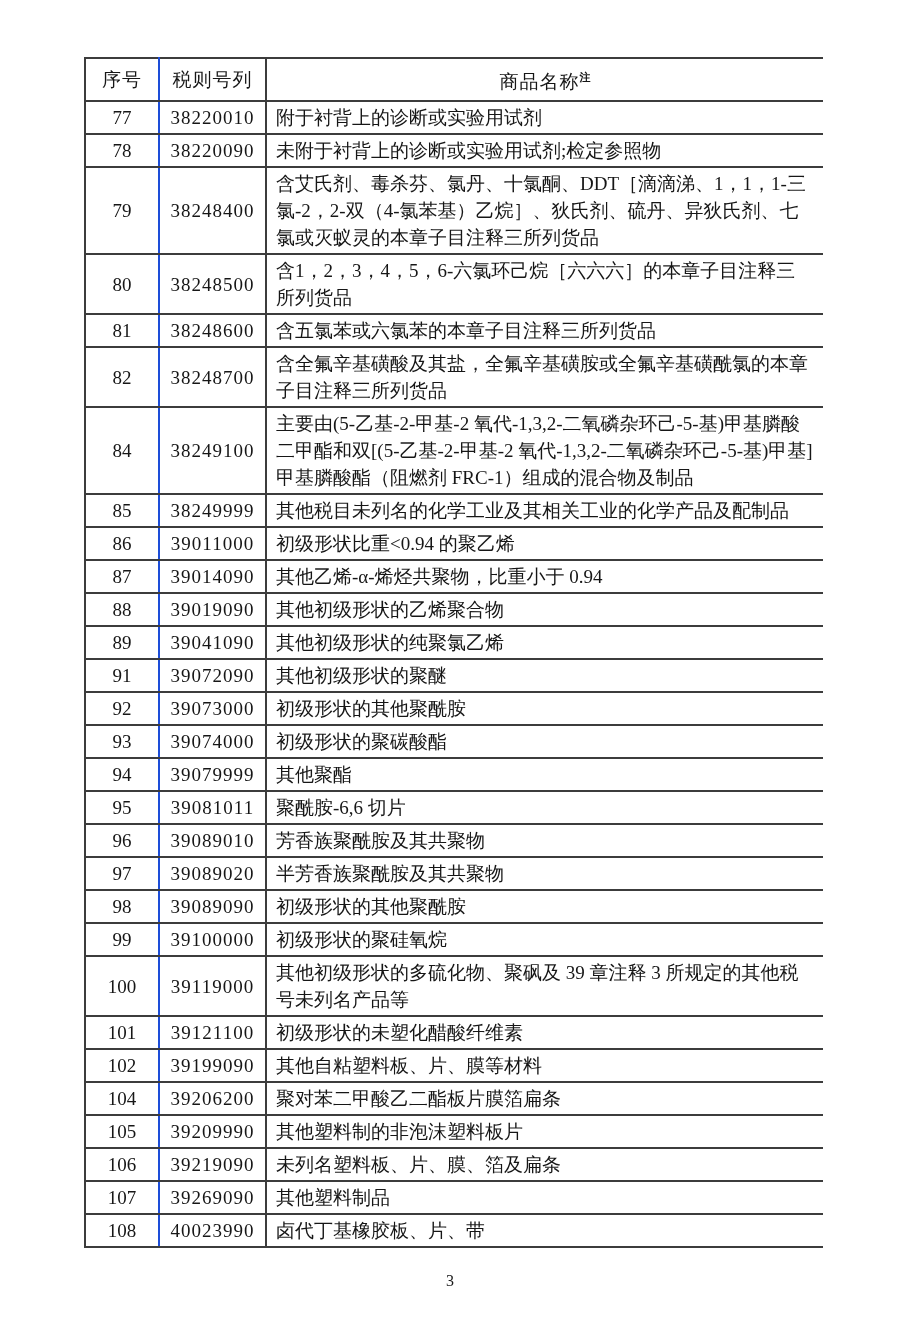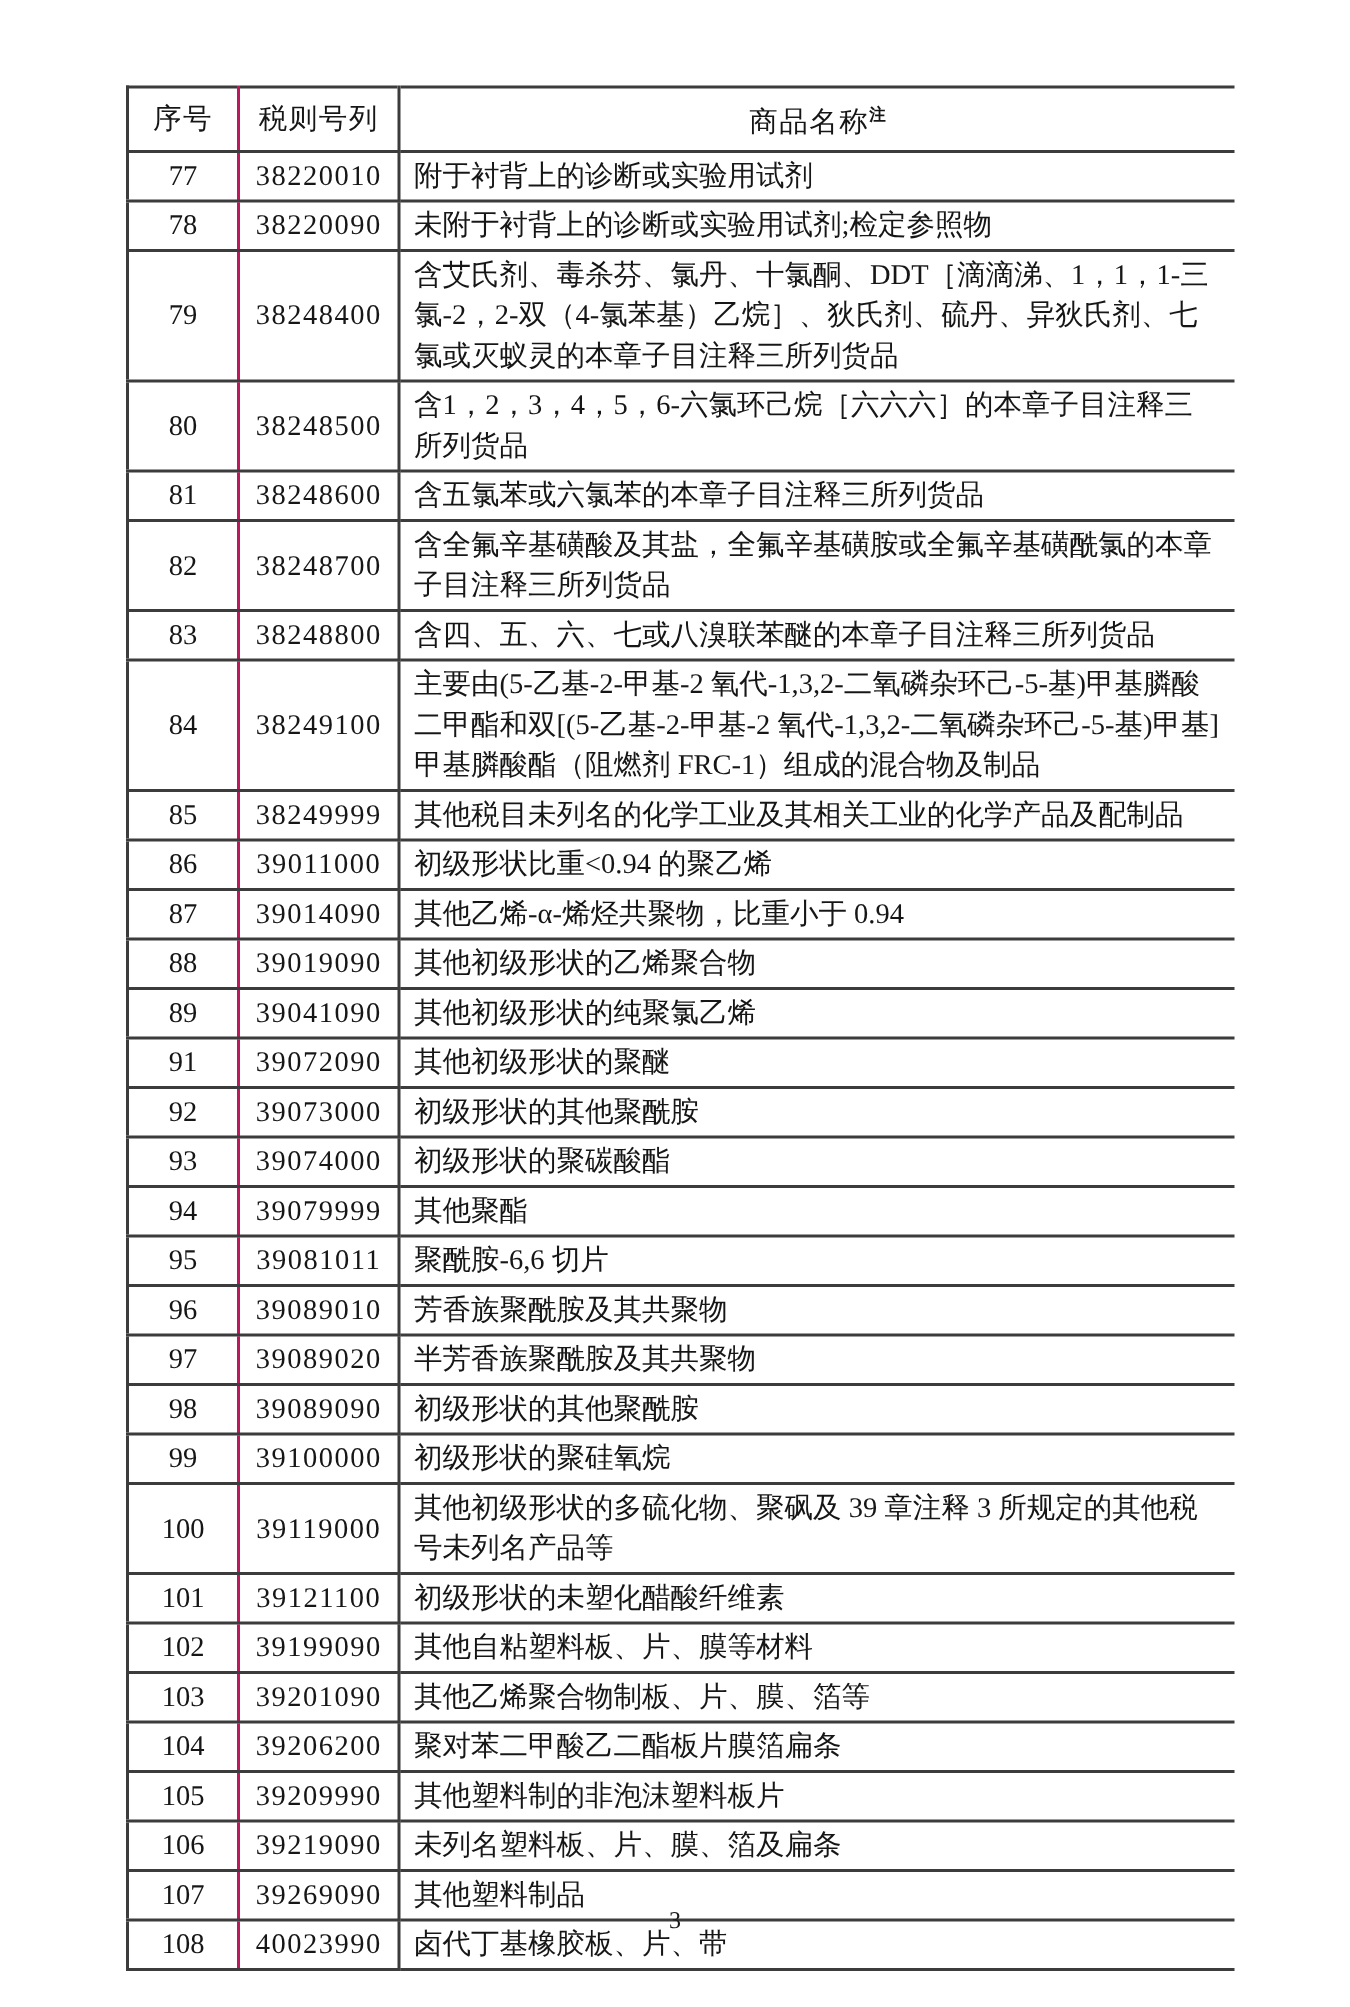--- a/index.html
+++ b/index.html
@@ -25,21 +25,21 @@
   }
   .doc-table th, .doc-table td {
     border-bottom: 2px solid #3c3c3c;
     font-size: 19px;
     line-height: 27px;
     vertical-align: middle;
     font-weight: normal;
   }
   .col-no {
     width: 74px;
-    border-right: 2px solid #be185d;
+    border-right: 2px solid #1d4ed8;
     text-align: center;
     padding: 2px 2px;
   }
   .col-code {
     width: 107px;
     border-right: 2px solid #3c3c3c;
     text-align: center;
     letter-spacing: 1px;
     padding: 2px 2px;
   }
@@ -115,25 +115,20 @@
       <td class="col-code">38248600</td>
       <td class="col-name">含五氯苯或六氯苯的本章子目注释三所列货品</td>
     </tr>
 
     <tr>
       <td class="col-no">82</td>
       <td class="col-code">38248700</td>
       <td class="col-name">含全氟辛基磺酸及其盐，全氟辛基磺胺或全氟辛基磺酰氯的本章子目注释三所列货品</td>
     </tr>
 
-    <tr>
-      <td class="col-no">83</td>
-      <td class="col-code">38248800</td>
-      <td class="col-name">含四、五、六、七或八溴联苯醚的本章子目注释三所列货品</td>
-    </tr>
 
     <tr>
       <td class="col-no">84</td>
       <td class="col-code">38249100</td>
       <td class="col-name">主要由(5-乙基-2-甲基-2 氧代-1,3,2-二氧磷杂环己-5-基)甲基膦酸二甲酯和双[(5-乙基-2-甲基-2 氧代-1,3,2-二氧磷杂环己-5-基)甲基]甲基膦酸酯（阻燃剂 FRC-1）组成的混合物及制品</td>
     </tr>
 
     <tr>
       <td class="col-no">85</td>
       <td class="col-code">38249999</td>
@@ -230,25 +225,20 @@
       <td class="col-code">39121100</td>
       <td class="col-name">初级形状的未塑化醋酸纤维素</td>
     </tr>
 
     <tr>
       <td class="col-no">102</td>
       <td class="col-code">39199090</td>
       <td class="col-name">其他自粘塑料板、片、膜等材料</td>
     </tr>
 
-    <tr>
-      <td class="col-no">103</td>
-      <td class="col-code">39201090</td>
-      <td class="col-name">其他乙烯聚合物制板、片、膜、箔等</td>
-    </tr>
 
     <tr>
       <td class="col-no">104</td>
       <td class="col-code">39206200</td>
       <td class="col-name">聚对苯二甲酸乙二酯板片膜箔扁条</td>
     </tr>
 
     <tr>
       <td class="col-no">105</td>
       <td class="col-code">39209990</td>

